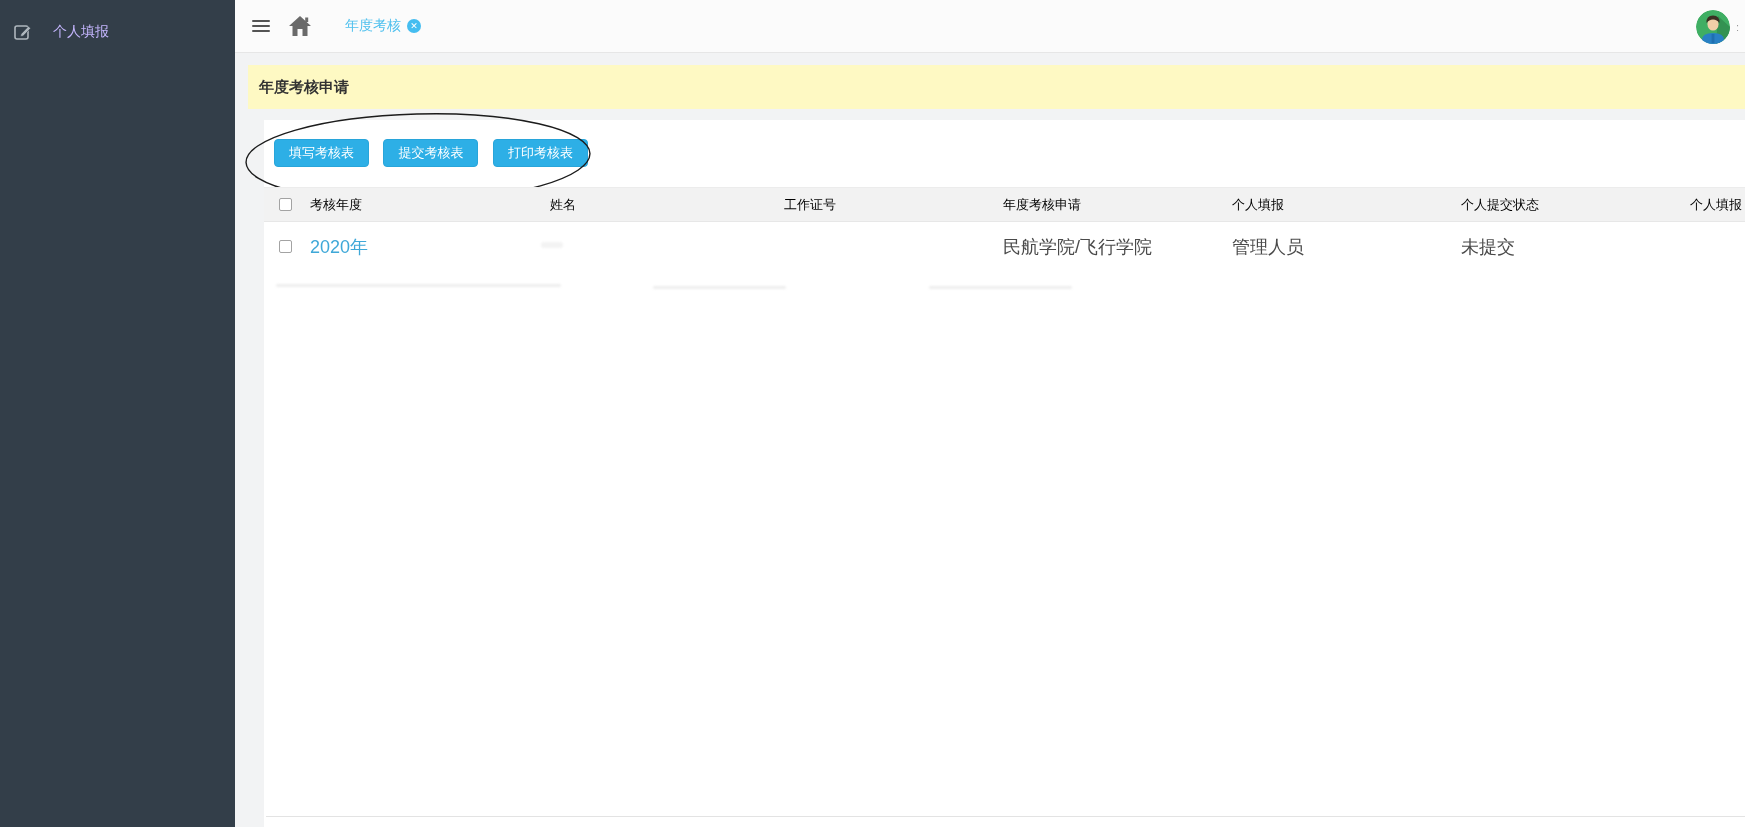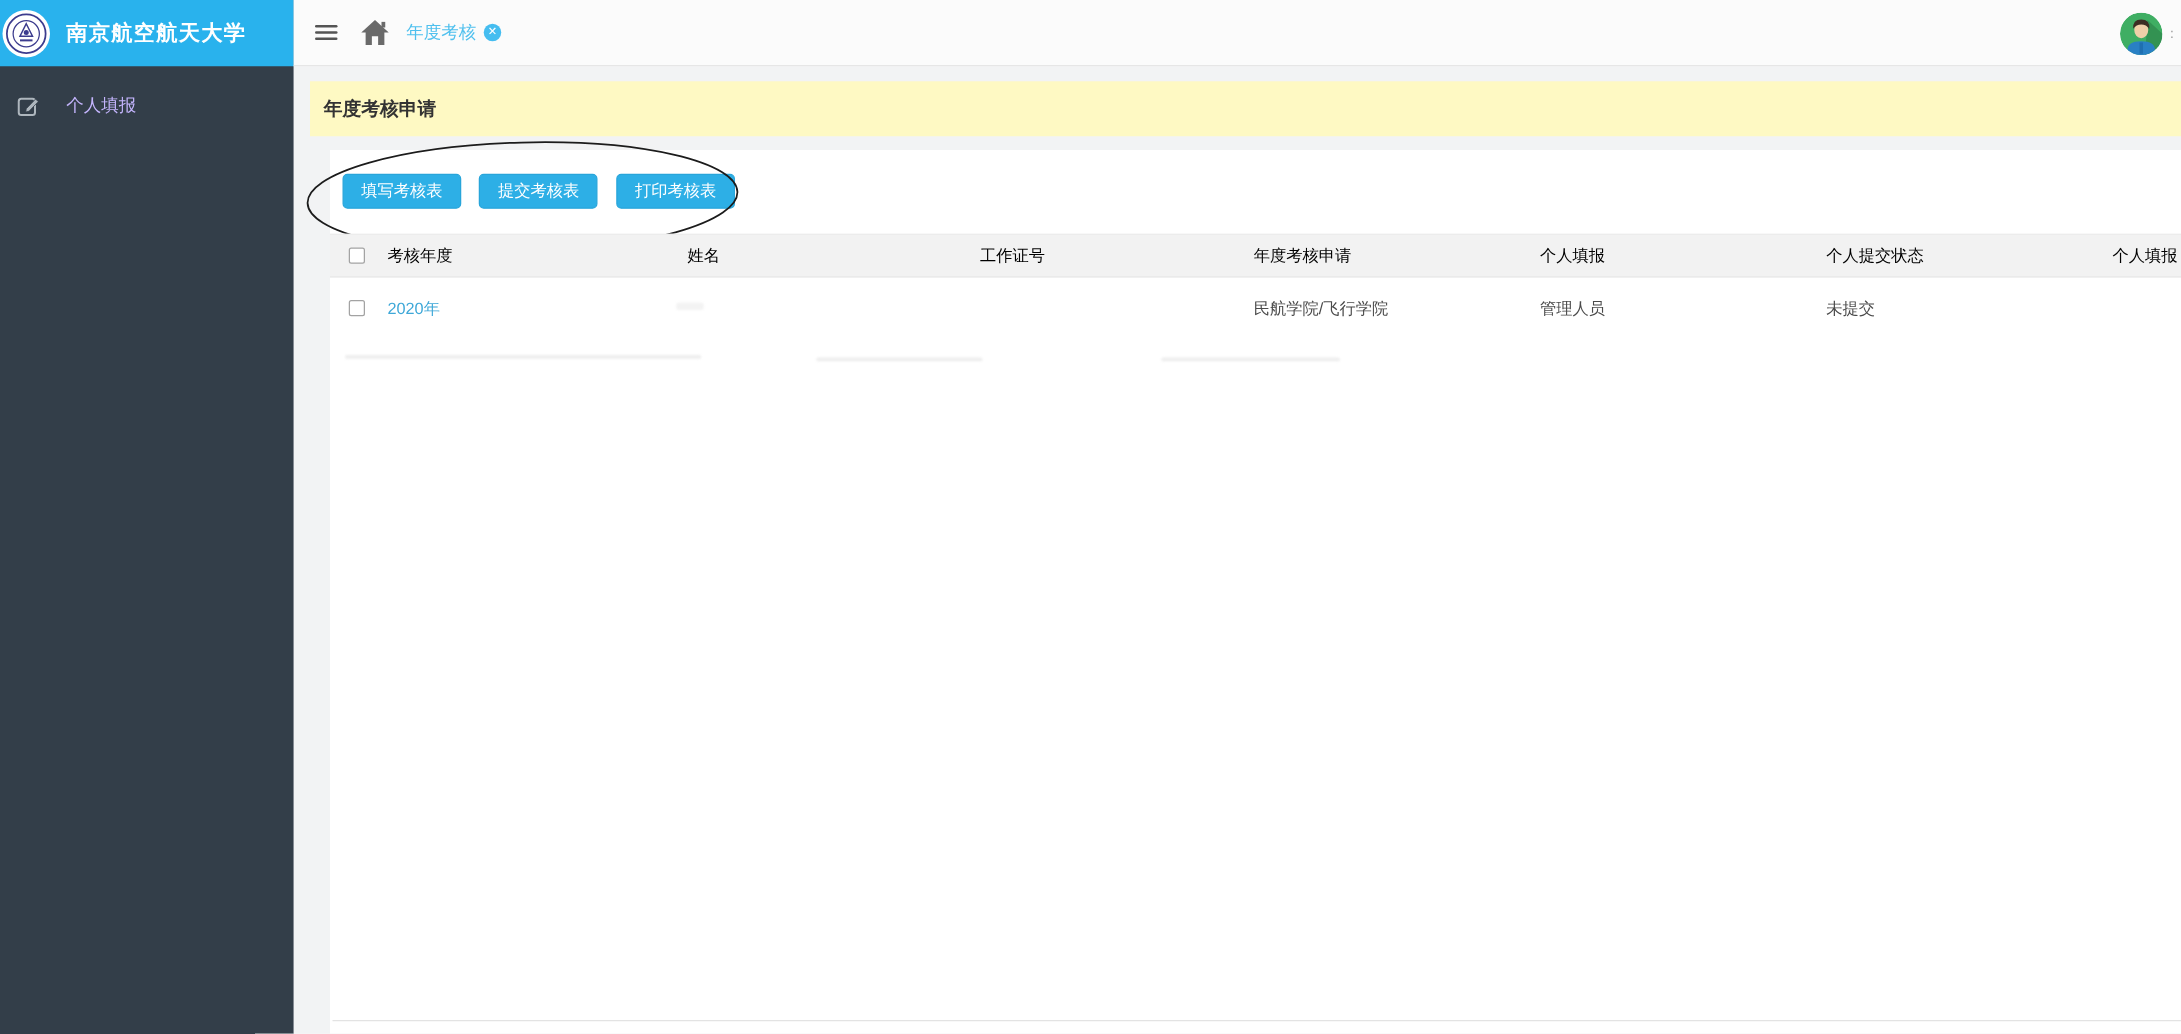--- a/index.html
+++ b/index.html
@@ -23,21 +23,21 @@
   
   .main { position:absolute; left:235px; top:0; width:1510px; height:827px; background:#f2f3f4; }
   .topbar {
     position:absolute; left:0; top:0; width:1510px; height:53px; background:#fbfbfb;
     border-bottom:1px solid #e6e6e6; display:flex; align-items:center;
   }
   .hamburger { margin-left:17px; width:18px; cursor:pointer; }
   .hamburger span { display:block; height:2px; background:#545454; margin:3px 0; border-radius:1px; }
   .home-btn { margin-left:18px; cursor:pointer; display:flex; align-items:center; }
   .tab { margin-left:13px; display:flex; align-items:center; cursor:pointer; }
-  .tab-label { color:#4fc0ee; font-size:14px; }
+  .tab-label { color:#4fc0ee; font-size:14px;margin-left:20px; }
   .tab-close {
     width:14px; height:14px; border-radius:50%; background:#45bdf0; color:#fff;
     font-size:9px; line-height:14px; text-align:center; margin-left:6px; cursor:pointer;
     font-family:"DejaVu Sans",sans-serif;
   }
   .topbar-right { position:absolute; right:6px; top:0; height:53px; display:flex; align-items:center; }
   .avatar { width:34px; height:34px; border-radius:50%; overflow:hidden; cursor:pointer; }
   .edge-mark { color:#9a9a9a; font-size:11px; margin-left:6px; }
 
   
@@ -61,52 +61,40 @@
   .annotation { position:absolute; left:-22px; top:-10px; width:352px; height:98px; pointer-events:none; }
 
   
   .grid { display:grid; grid-template-columns:46px 240px 234px 219px 229px 229px 229px 1fr; width:1497px; align-items:center; }
   .thead {
     position:absolute; top:67px; height:35px; background:#f2f2f2;
     border-top:1px solid #ececec; border-bottom:1px solid #e7e7e7;
   }
   .th { font-size:13px; color:#000000; }
   .trow { position:absolute; top:103px; height:47px; }
-  .td { font-size:13px; color:#4a4a4a; }
+  .td { font-size:18px; color:#4a4a4a; }
   .cb {
     width:13px; height:13px; border:1px solid #a3a3a3; border-radius:2px; background:#fff;
     margin-left:15px; cursor:pointer;
   }
   .year-link { color:#3fa8d8; cursor:pointer; }
 
   
   .smudge { position:absolute; background:#d9d9d9; opacity:.45; filter:blur(1px); border-radius:2px; }
   .sm1 { left:12px;  top:164px; width:285px; height:3px; }
   .sm2 { left:389px; top:166px; width:133px; height:3px; }
   .sm3 { left:665px; top:166px; width:143px; height:3px; }
   .sm4 { left:277px; top:122px; width:22px;  height:6px; opacity:.3; }
 
   .bottom-divider { position:absolute; left:2px; bottom:10px; width:1493px; height:1px; background:#e3e3e3; }
 </style>
 </head>
 <body>
 
 <div class="sidebar">
-  <div class="sidebar-header">
-    <div class="logo-circle">
-      <svg width="34" height="34" viewBox="0 0 34 34">
-        <circle cx="17" cy="17" r="15.5" fill="#fff" stroke="#3c3c8e" stroke-width="1.4"></circle>
-        <circle cx="17" cy="17" r="10.5" fill="none" stroke="#3c3c8e" stroke-width="1"></circle>
-        <path d="M17 9 L22 19 L12 19 Z" fill="none" stroke="#3c3c8e" stroke-width="1.2"></path>
-        <circle cx="17" cy="16" r="2" fill="#3c3c8e"></circle>
-        <rect x="12" y="21.5" width="10" height="1.6" fill="#3c3c8e"></rect>
-      </svg>
-    </div>
-    <div class="sidebar-title">南京航空航天大学</div>
-  </div>
   <div class="sidebar-item">
     <svg width="20" height="20" viewBox="0 0 20 20">
       <rect x="2" y="4" width="13" height="13" rx="2" fill="none" stroke="#aeb6bd" stroke-width="1.6"></rect>
       <path d="M8 12 L15.5 4.2 L17.6 6.3 L10.2 14 L7.6 14.6 Z" fill="#aeb6bd" stroke="#333e49" stroke-width="0.6"></path>
     </svg>
     <span class="sidebar-item-label">个人填报</span>
   </div>
 </div>
 
 <div class="main">

